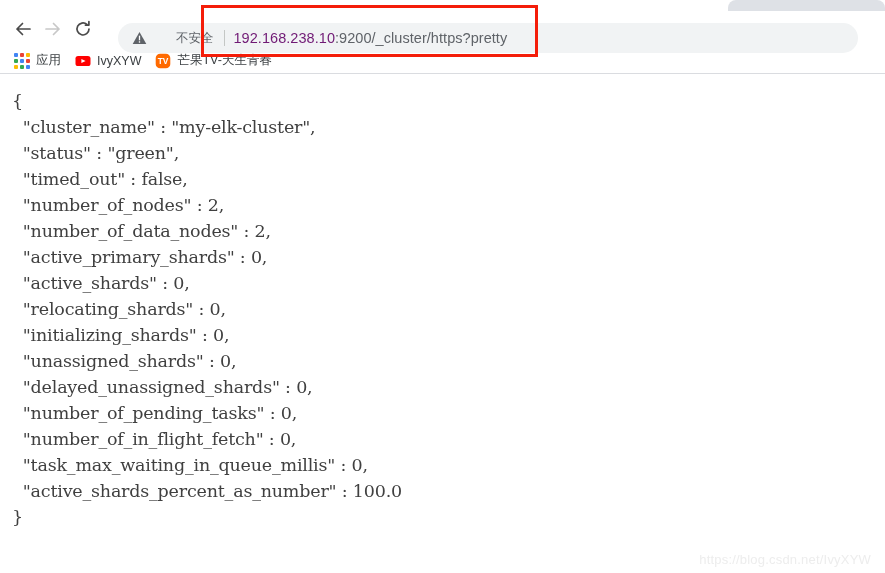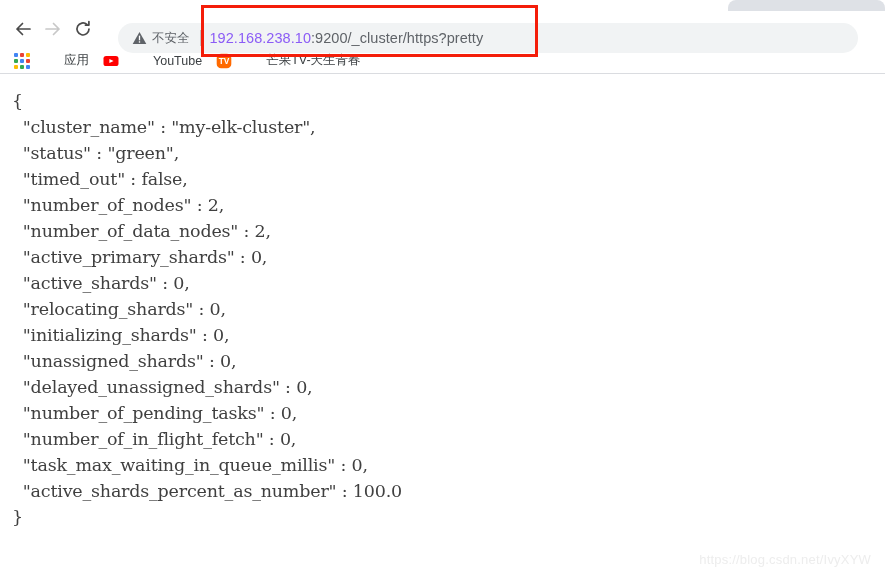--- a/index.html
+++ b/index.html
@@ -76,20 +76,21 @@
     border-radius: 15px;
     display: flex;
     align-items: center;
   }
   #security-chip {
     display: flex;
     align-items: center;
     height: 30px;
     padding-left: 14px;
     flex: none;
+    gap: 24px;
   }
   #warning-icon {
     width: 15px; height: 14px;
     flex: none;
     margin-right: 5px;
   }
   #security-text {
     font-size: 12.5px;
     color: #5f6368;
     white-space: nowrap;
@@ -100,40 +101,39 @@
     background: #c4c7c5;
     margin: 0 9px 0 10px;
     flex: none;
   }
   #url-text {
     font-size: 14.5px;
     color: #5f6368;
     white-space: nowrap;
     letter-spacing: 0.05px;
   }
-  #url-text .url-host { color: #8b5cf6; }
+  #url-text .url-host { color: #701a75; }
 
   
   #bookmarks-bar {
     position: absolute;
     top: 48px; left: 0;
     width: 885px;
     height: 25px;
     display: flex;
     align-items: center;
   }
   .bookmark {
     display: flex;
     align-items: center;
     height: 22px;
     padding: 0 6px;
     margin-left: 2px;
     border-radius: 4px;
     white-space: nowrap;
-    gap: 28px;
   }
   #bookmark-apps { margin-left: 8px; }
   .bookmark-label {
     font-size: 12.5px;
     color: #3c4043;
     margin-left: 6px;
   }
   .bm-icon { width: 16px; height: 16px; flex: none; display:block; }
 
   
@@ -258,21 +258,21 @@
           <i style="background:#4285f4"></i>
       </span>
       <span class="bookmark-label">应用</span>
     </div>
 
     <div class="bookmark">
       <svg class="bm-icon" viewBox="0 0 16 16">
         <rect x="0.5" y="3" width="15" height="10" rx="2.6" fill="#ff0000"></rect>
         <path d="M6.4 5.9 L10.6 8 L6.4 10.1 Z" fill="#ffffff"></path>
       </svg>
-      <span class="bookmark-label">YouTube</span>
+      <span class="bookmark-label">IvyXYW</span>
     </div>
 
 
     <div class="bookmark">
       <svg class="bm-icon" viewBox="0 0 16 16">
         <rect x="0.7" y="0.7" width="14.6" height="14.6" rx="4.4" fill="#ff6a00"></rect>
         <text x="8" y="11.4" font-family="Liberation Sans, sans-serif" font-size="8.4" font-weight="bold" fill="#ffffff" text-anchor="middle">TV</text>
       </svg>
       <span class="bookmark-label">芒果TV-天生青春</span>
     </div>

